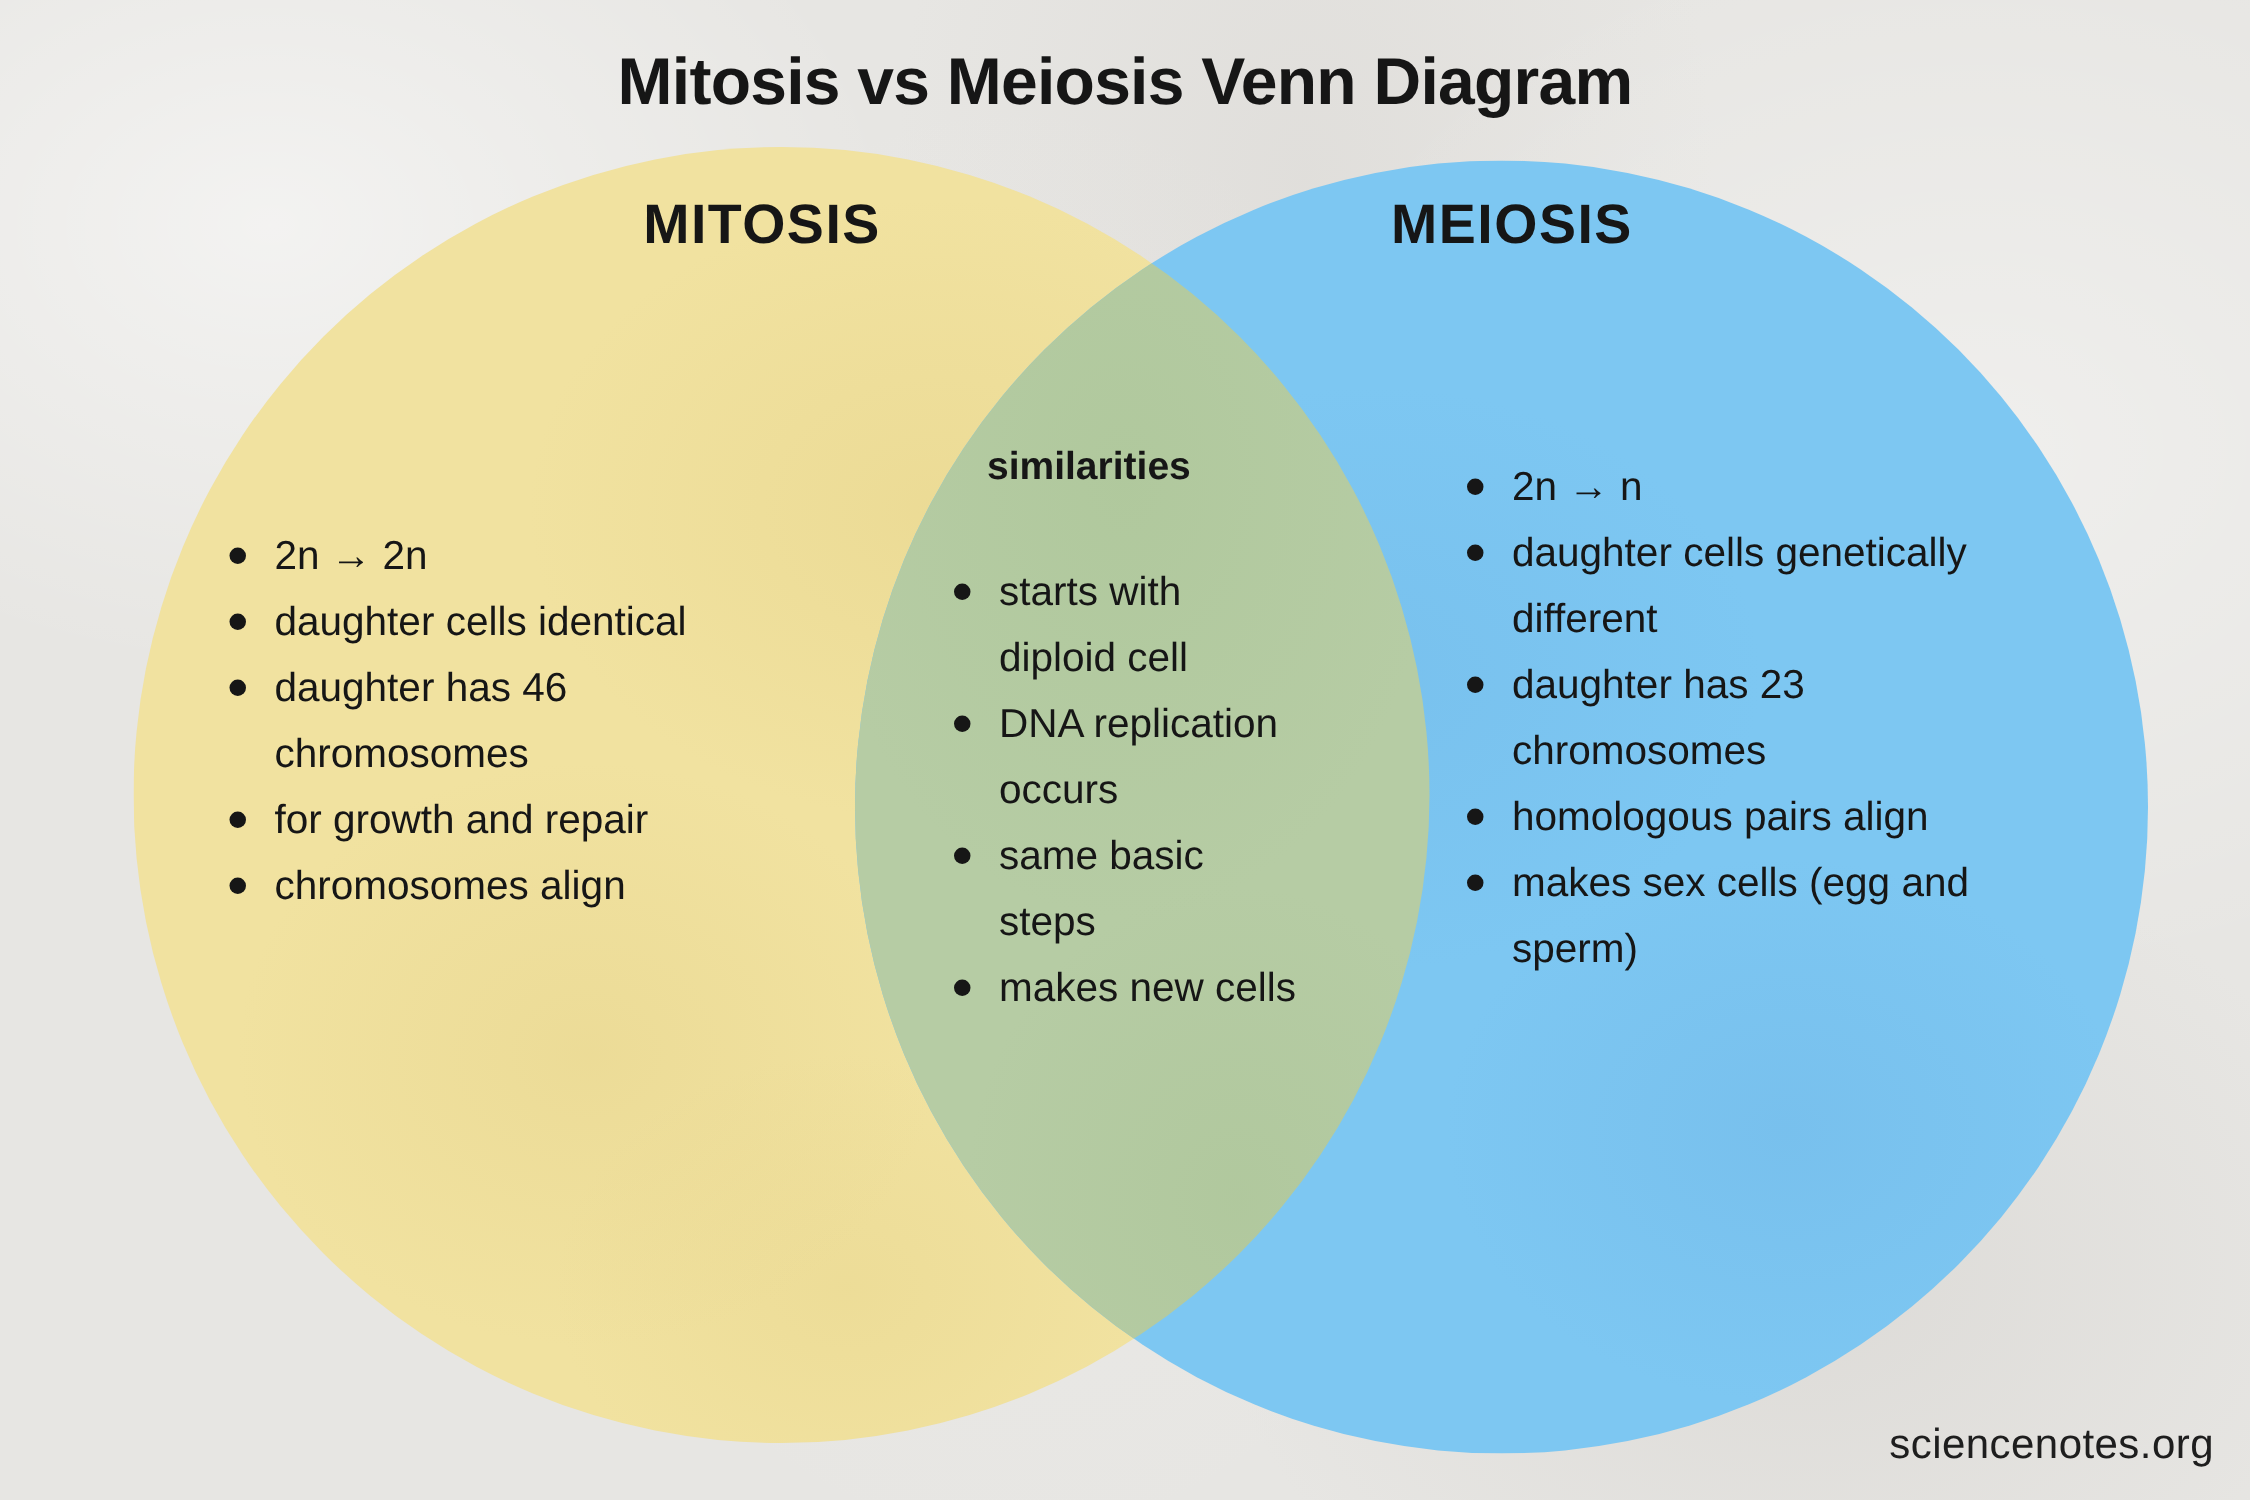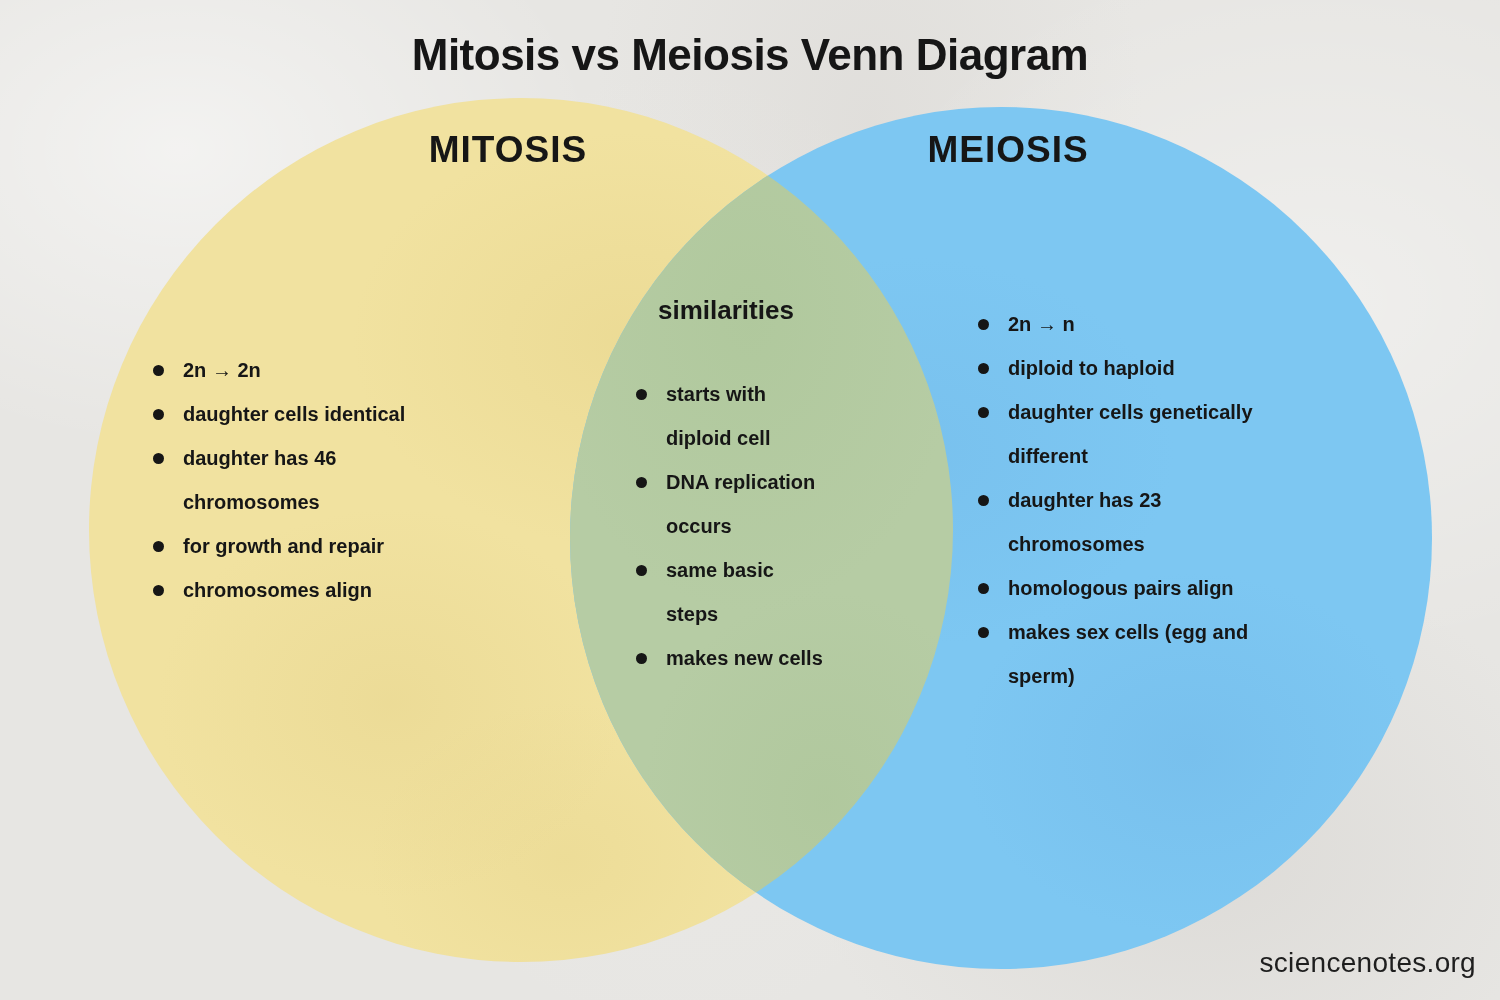--- a/index.html
+++ b/index.html
@@ -89,22 +89,22 @@
   }
 
   ul.venn-list {
     position: absolute;
     margin: 0; padding: 0;
     list-style: none;
   }
   ul.venn-list li {
     position: relative;
     padding-left: 40px;
-    font-size: 20px;
-    font-weight: 700;
+    font-size: 27px;
+    font-weight: 400;
     line-height: 44px;
     white-space: pre-line;
     color: var(--text, #161616);
   }
   ul.venn-list li::before {
     content: "";
     position: absolute;
     left: 10px; top: 17px;
     width: 11px; height: 11px;
     border-radius: 50%;
@@ -155,21 +155,20 @@
 diploid cell</li>
       <li>DNA replication
 occurs</li>
       <li>same basic
 steps</li>
       <li>makes new cells</li>
     </ul>
 
   <ul class="venn-list right">
       <li>2n → n</li>
-      <li>diploid to haploid</li>
       <li>daughter cells genetically
 different</li>
       <li>daughter has 23
 chromosomes</li>
       <li>homologous pairs align</li>
       <li>makes sex cells (egg and
 sperm)</li>
     </ul>
 
   <div class="site-credit">sciencenotes.org</div>

